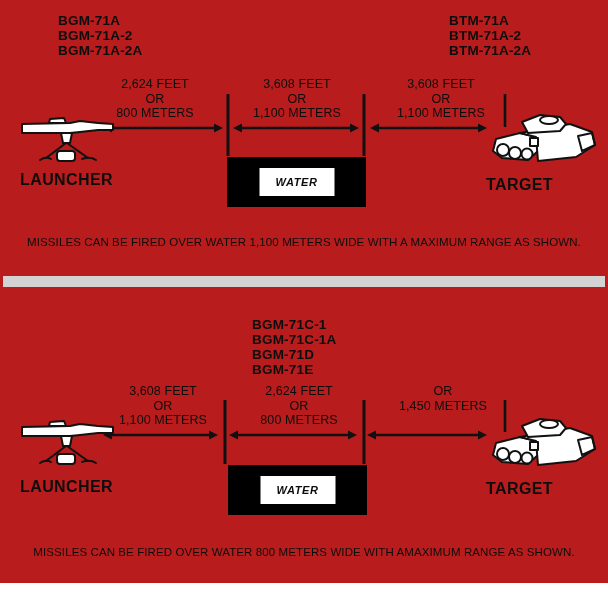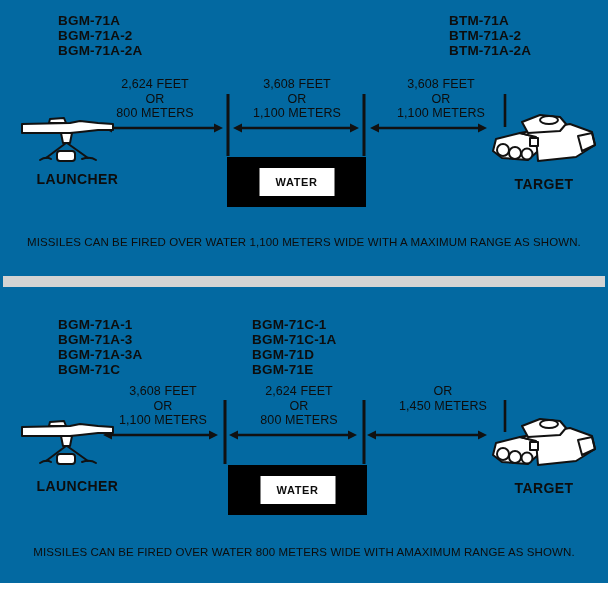--- a/index.html
+++ b/index.html
@@ -1,27 +1,27 @@
 <!DOCTYPE html>
 <html><head>
 <meta charset="utf-8">
 <style>
   html,body{margin:0;padding:0;background:#fff;}
-  .page{position:relative;width:608px;height:583px;background:#0369a1;overflow:hidden;
+  .page{position:relative;width:608px;height:583px;background:#b91c1c;overflow:hidden;
         font-family:"Liberation Sans", sans-serif;color:#0d0d0d;}
   .overlay{position:absolute;left:0;top:0;}
   .abs{position:absolute;}
   .variants{font-size:13.5px;font-weight:bold;line-height:15px;white-space:nowrap;letter-spacing:.2px;}
   .dist{font-size:12.5px;font-weight:normal;line-height:14.5px;text-align:center;width:120px;letter-spacing:.1px;}
-  .side-label{font-size:14px;font-weight:bold;text-align:center;letter-spacing:.4px;}
+  .side-label{font-size:16px;font-weight:bold;letter-spacing:.4px;}
   .caption{width:608px;text-align:center;font-size:11.5px;font-weight:normal;letter-spacing:.1px;}
   .water-band{background:#000;}
   .water-box{position:absolute;left:50%;transform:translateX(-50%);background:#fff;
              display:flex;align-items:center;justify-content:center;
-             font-size:11px;font-weight:bold;letter-spacing:.6px;}
+             font-size:11px;font-weight:bold;letter-spacing:.6px;font-style:italic;}
   .divider{background:#d3d3d3;height:11px;}
   .icon-svg{display:block;}
   svg line, svg path{stroke:#111;}
 </style>
 </head>
 <body>
 
 <div class="page">
 
   <svg class="overlay" width="608" height="597" viewBox="0 0 608 597" fill="#111">
@@ -118,26 +118,20 @@
   <div class="abs side-label" style="left:486px;top:176px;width:116px">TARGET</div>
 
   <div class="abs water-band" style="left:227px;top:157px;width:139px;height:50px">
     <div class="water-box" style="top:11px;width:75px;height:28px">WATER</div>
   </div>
 
   <div class="abs caption" style="left:0;top:236px">MISSILES CAN BE FIRED OVER WATER 1,100 METERS WIDE WITH A MAXIMUM RANGE AS SHOWN.</div>
 
   <div class="abs divider" style="left:3px;top:276px;width:602px"></div>
 
-  <div class="abs variants" style="left:58px;top:317px">
-    <div>BGM-71A-1</div>
-    <div>BGM-71A-3</div>
-    <div>BGM-71A-3A</div>
-    <div>BGM-71C</div>
-  </div>
   <div class="abs variants" style="left:252px;top:317px">
     <div>BGM-71C-1</div>
     <div>BGM-71C-1A</div>
     <div>BGM-71D</div>
     <div>BGM-71E</div>
   </div>
 
   <div class="abs dist" style="left:103px;top:384px">
     <div>3,608 FEET</div>
     <div>OR</div>

